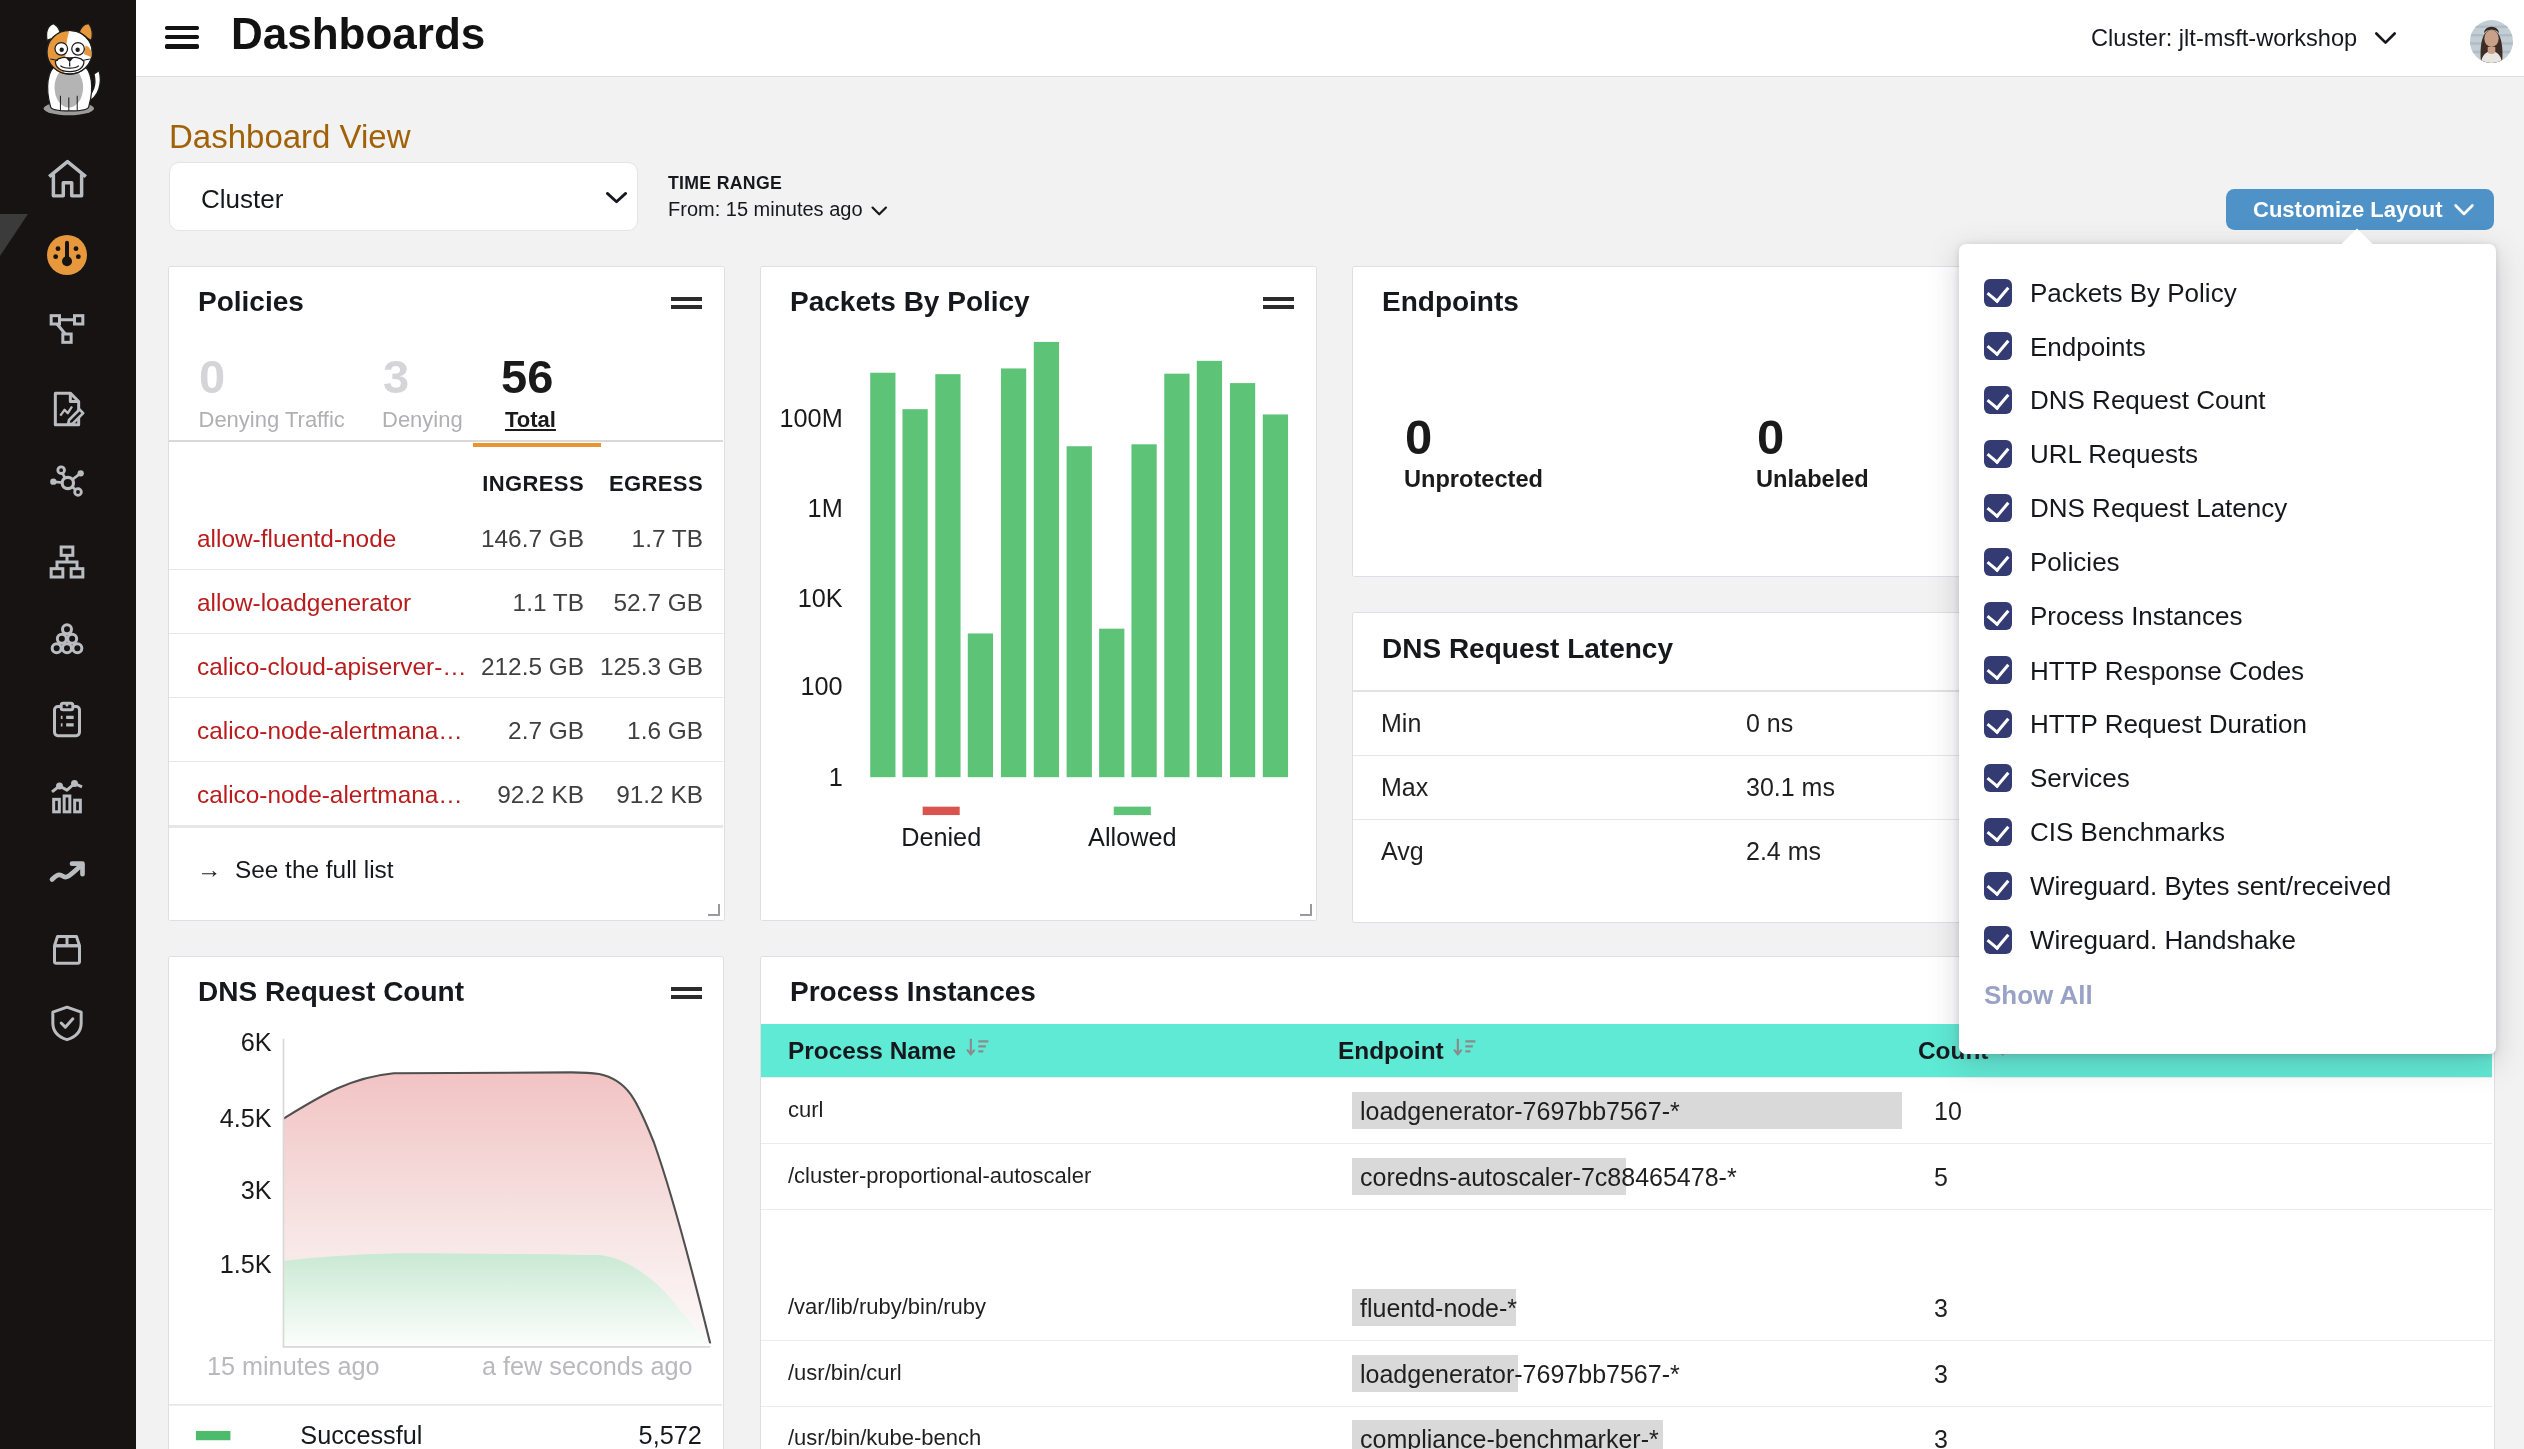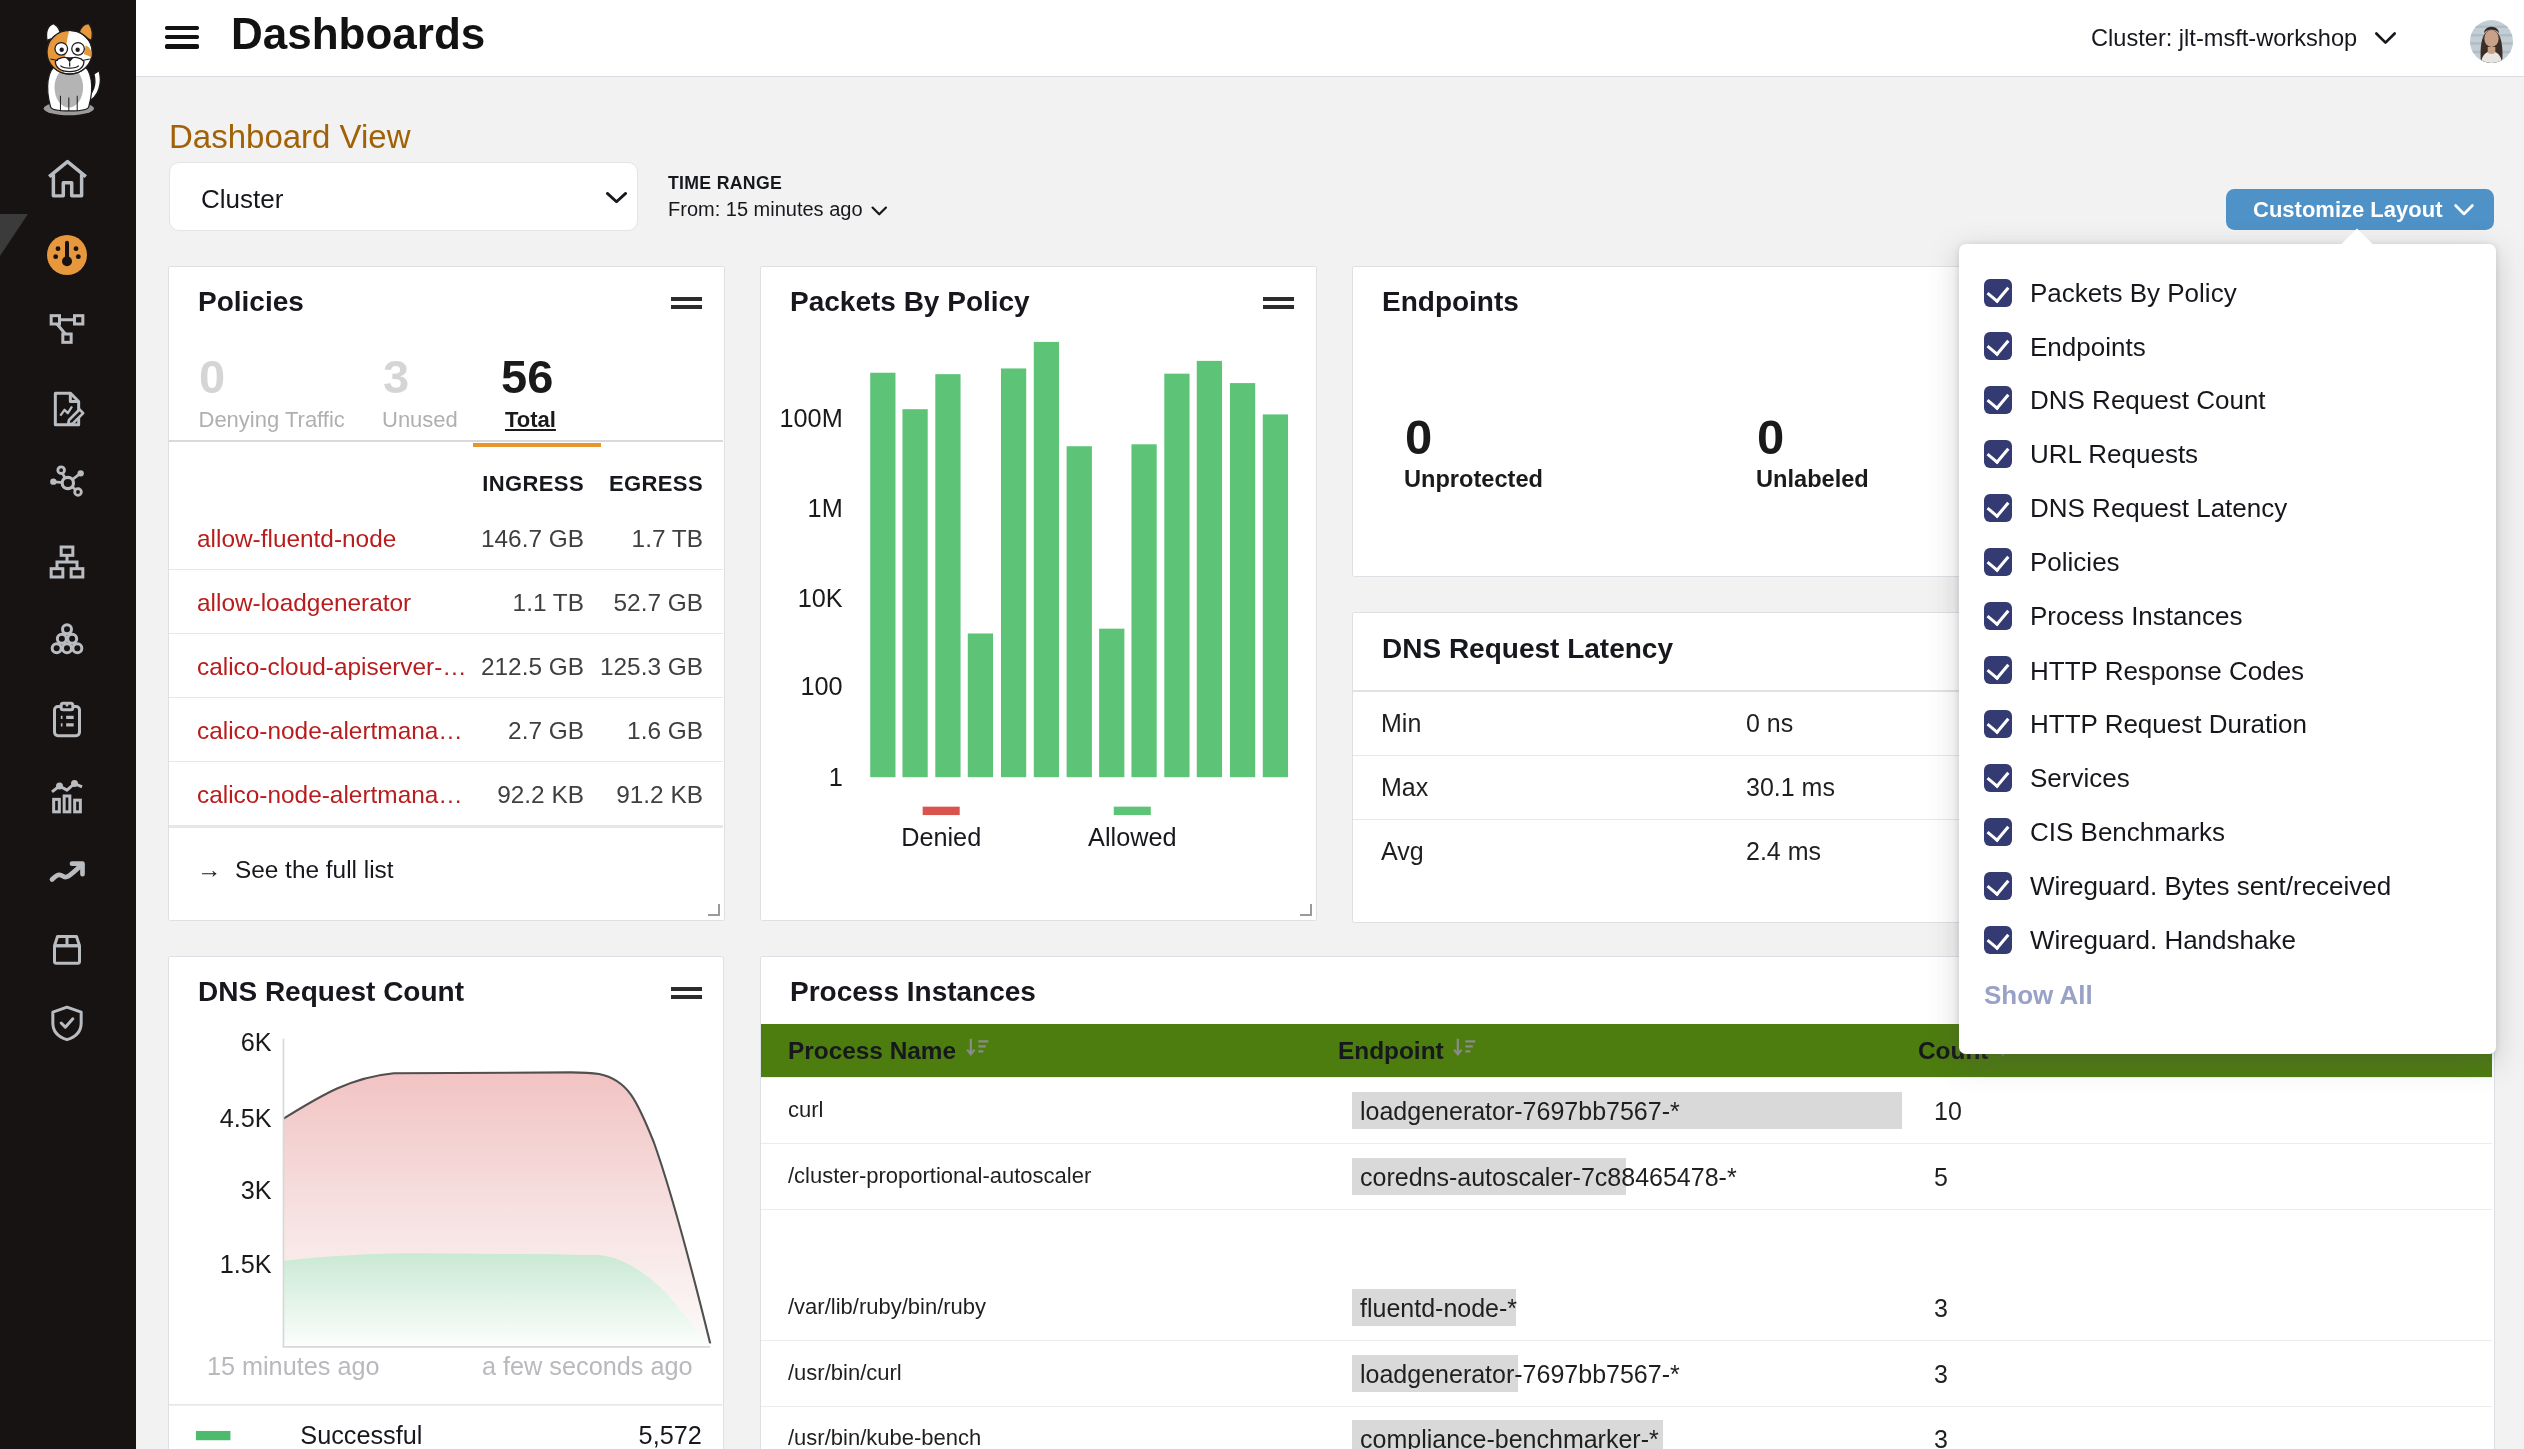--- a/index.html
+++ b/index.html
@@ -45,21 +45,21 @@
   .pth { position:absolute; font-size:22px; font-weight:bold; color:#16181d; text-align:right; letter-spacing:0.4px; }
   .prow { position:absolute; left:0; width:554px; height:64px; border-bottom:1.7px solid #e7e7e7; }
   .prow a { position:absolute; left:28px; top:18.5px; font-size:24.4px; color:#b91c1c; }
   .prow .v1 { position:absolute; left:0; top:18.5px; width:415px; font-size:24.4px; color:#3f3f3f; text-align:right; display:block; }
   .prow .v2 { position:absolute; left:0; top:18.5px; width:534px; font-size:24.4px; color:#3f3f3f; text-align:right; display:block; }
   
   .lrow { position:absolute; left:0; width:1140px; height:64px; border-bottom:1.7px solid #e7e7e7; }
   .lrow .l { position:absolute; left:28px; top:17px; font-size:25px; color:#1f1f1f; }
   .lrow .r { position:absolute; left:393px; top:17px; font-size:25px; color:#1f1f1f; }
   
-  .phead { position:absolute; left:0; top:67px; width:1731px; height:54px; background:#4d7c0f; border-bottom:1.7px solid #ececec; }
+  .phead { position:absolute; left:0; top:67px; width:1731px; height:54px; background:#5eead4; border-bottom:1.7px solid #ececec; }
   .phrow { position:absolute; font-size:24.4px; font-weight:bold; color:#16181d; top:12.6px; }
   .ptrow { position:absolute; left:0; width:1731px; height:66px; border-bottom:1.7px solid #ececec; }
   .ptrow .pn { position:absolute; left:27px; top:19.4px; font-size:22px; color:#1f1f1f; }
   .ptrow .chip { position:absolute; left:591px; top:14.3px; height:37px; background:#d9d9d9; }
   .ptrow .ep { position:absolute; left:599px; top:19.4px; font-size:25px; color:#1f1f1f; }
   .ptrow .ct { position:absolute; left:1157px; top:19.4px; font-size:25px; color:#1f1f1f;margin-left:16px; }
   .sorticon { display:inline-block; margin-left:8.4px; }
 </style>
 </head>
 <body>
@@ -205,21 +205,21 @@
     </svg>
 </div>
 
 <div class="card" id="card-policies" style="left:168px;top:266px;width:557px;height:655px;">
   <div class="ctitle" style="left:29px;top:18.5px;">Policies</div>
   <div class="drag" style="left:502px;top:30px;"></div>
   <div class="statnum off" style="left:30px;">0</div>
   <div class="statnum off" style="left:214px;">3</div>
   <div class="statnum" style="left:332px;">56</div>
   <div class="statlbl off" style="left:29.5px;">Denying Traffic</div>
-  <div class="statlbl off" style="left:213px;">Unused</div>
+  <div class="statlbl off" style="left:213px;">Denying</div>
   <div class="statlbl" style="left:336px;font-weight:bold;text-decoration:underline;">Total</div>
   <div class="abs" style="left:0;top:173px;width:554px;height:1.7px;background:#d9d9d9;"></div>
   <div class="abs" style="left:304px;top:176px;width:128px;height:4.2px;background:#e8952f;"></div>
   <div class="pth" style="left:0;top:204px;width:415px;">INGRESS</div>
   <div class="pth" style="left:0;top:204px;width:534px;">EGRESS</div>
   <div class="prow" style="top:239px;">
       <a>allow-fluentd-node</a>
       <span class="v1">146.7 GB</span>
       <span class="v2">1.7 TB</span>
     </div>

